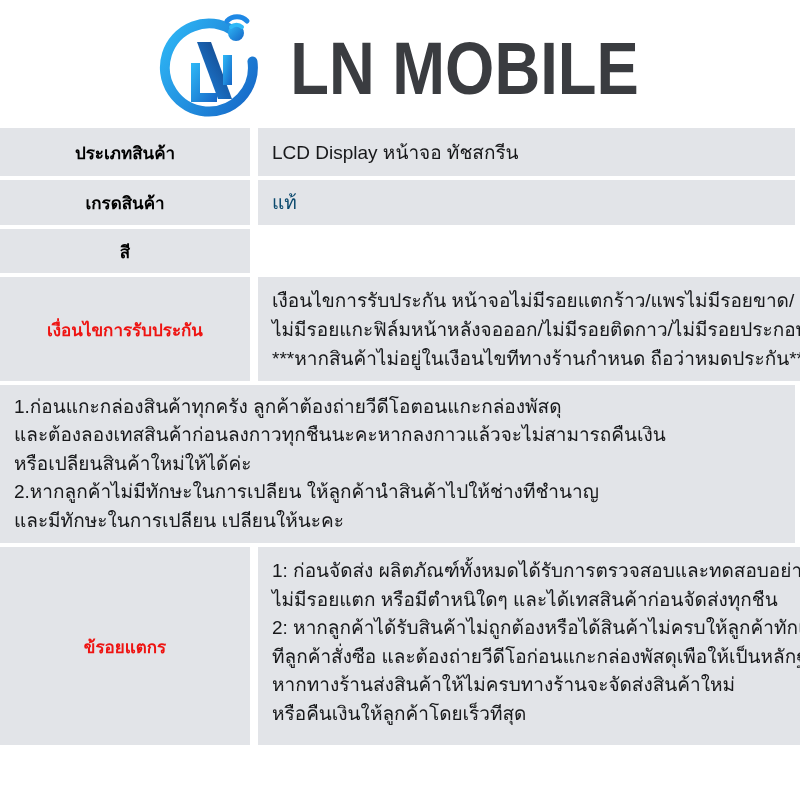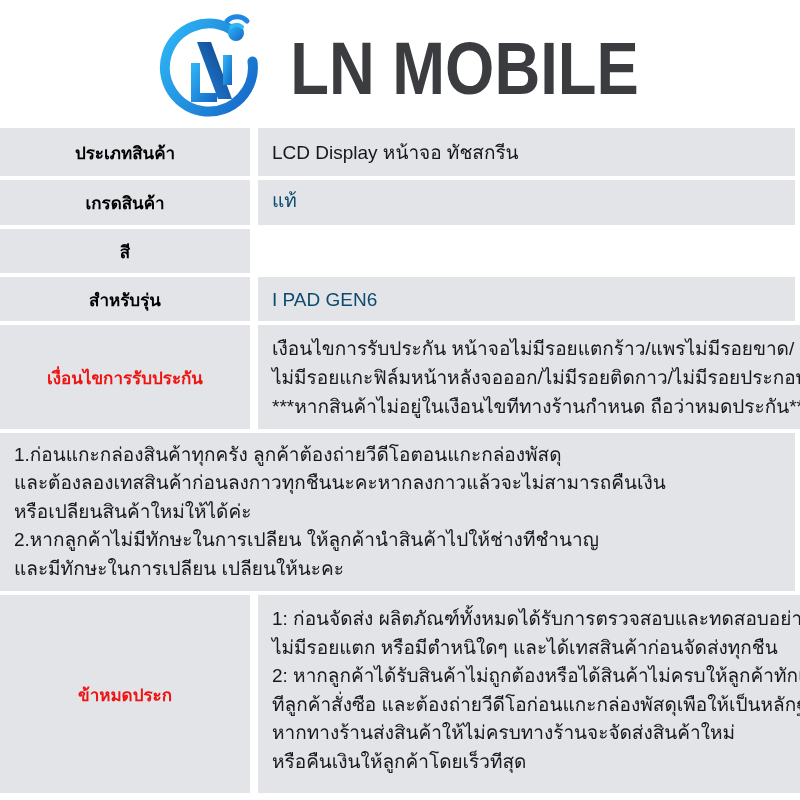--- a/index.html
+++ b/index.html
@@ -27,21 +27,21 @@
     width:250px; flex:0 0 250px; display:flex; align-items:center; justify-content:center;
     text-align:center; font-weight:bold; font-size:17px; color:#000000; padding:0 26px;
   }
   .label-red { color:#ee1412; }
   .value-cell {
     flex:1; display:flex; flex-direction:column; justify-content:center;
     font-size:19px; color:#17181a; padding:6px 12px 6px 14px; line-height:29px;
   }
   .value-red { color:#0c4a6e; }
   .h48 { height:48px; }
-  .h45 { height:45px;font-family:Liberation Mono, monospace; }
+  .h45 { height:45px; }
   .h44 { height:44px; }
   .h104 { height:104px; }
   .h158 { height:158px; }
   .h198 { height:198px; }
   .h198 .value-cell { justify-content:flex-start; padding-top:10px; line-height:28.5px; }
   .h158 .value-cell { line-height:28.5px; }
   .line { white-space:nowrap; }
 </style>
 </head>
 <body>
@@ -92,26 +92,20 @@
       <div class="cell label-cell">เกรดสินค้า</div>
       <div class="cell value-cell value-red">
         <div class="line">แท้</div>
       </div>
     </div>
 
     <div class="row h44">
       <div class="cell label-cell">สี</div>
     </div>
 
-    <div class="row h44">
-      <div class="cell label-cell">สำหรับรุ่น</div>
-      <div class="cell value-cell value-red">
-        <div class="line">I PAD GEN6</div>
-      </div>
-    </div>
 
     <div class="row h104">
       <div class="cell label-cell label-red">เงื่อนไขการรับประกัน</div>
       <div class="cell value-cell">
         <div class="line">เงือนไขการรับประกัน หน้าจอไม่มีรอยแตกร้าว/แพรไม่มีรอยขาด/</div>
         <div class="line">ไม่มีรอยแกะฟิล์มหน้าหลังจอออก/ไม่มีรอยติดกาว/ไม่มีรอยประกอบเข้าเครือง</div>
         <div class="line">***หากสินค้าไม่อยู่ในเงือนไขทีทางร้านกำหนด ถือว่าหมดประกัน***</div>
       </div>
     </div>
 
@@ -119,21 +113,21 @@
       <div class="cell value-cell">
         <div class="line">1.ก่อนแกะกล่องสินค้าทุกครัง ลูกค้าต้องถ่ายวีดีโอตอนแกะกล่องพัสดุ</div>
         <div class="line">และต้องลองเทสสินค้าก่อนลงกาวทุกชืนนะคะหากลงกาวแล้วจะไม่สามารถคืนเงิน</div>
         <div class="line">หรือเปลียนสินค้าใหม่ให้ได้ค่ะ</div>
         <div class="line">2.หากลูกค้าไม่มีทักษะในการเปลียน ให้ลูกค้านำสินค้าไปให้ช่างทีชำนาญ</div>
         <div class="line">และมีทักษะในการเปลียน เปลียนให้นะคะ</div>
       </div>
     </div>
 
     <div class="row h198">
-      <div class="cell label-cell label-red">ข้าหมดประก</div>
+      <div class="cell label-cell label-red">ข้รอยแตกร</div>
       <div class="cell value-cell">
         <div class="line">1: ก่อนจัดส่ง ผลิตภัณฑ์ทั้งหมดได้รับการตรวจสอบและทดสอบอย่างเข้มงวด</div>
         <div class="line">ไม่มีรอยแตก หรือมีตำหนิใดๆ และได้เทสสินค้าก่อนจัดส่งทุกชืน</div>
         <div class="line">2: หากลูกค้าได้รับสินค้าไม่ถูกต้องหรือได้สินค้าไม่ครบให้ลูกค้าทักแชทร้าน</div>
         <div class="line">ทีลูกค้าสั่งซือ และต้องถ่ายวีดีโอก่อนแกะกล่องพัสดุเพือให้เป็นหลักฐานในการเคลม</div>
         <div class="line">หากทางร้านส่งสินค้าให้ไม่ครบทางร้านจะจัดส่งสินค้าใหม่</div>
         <div class="line">หรือคืนเงินให้ลูกค้าโดยเร็วทีสุด</div>
       </div>
     </div>
 

